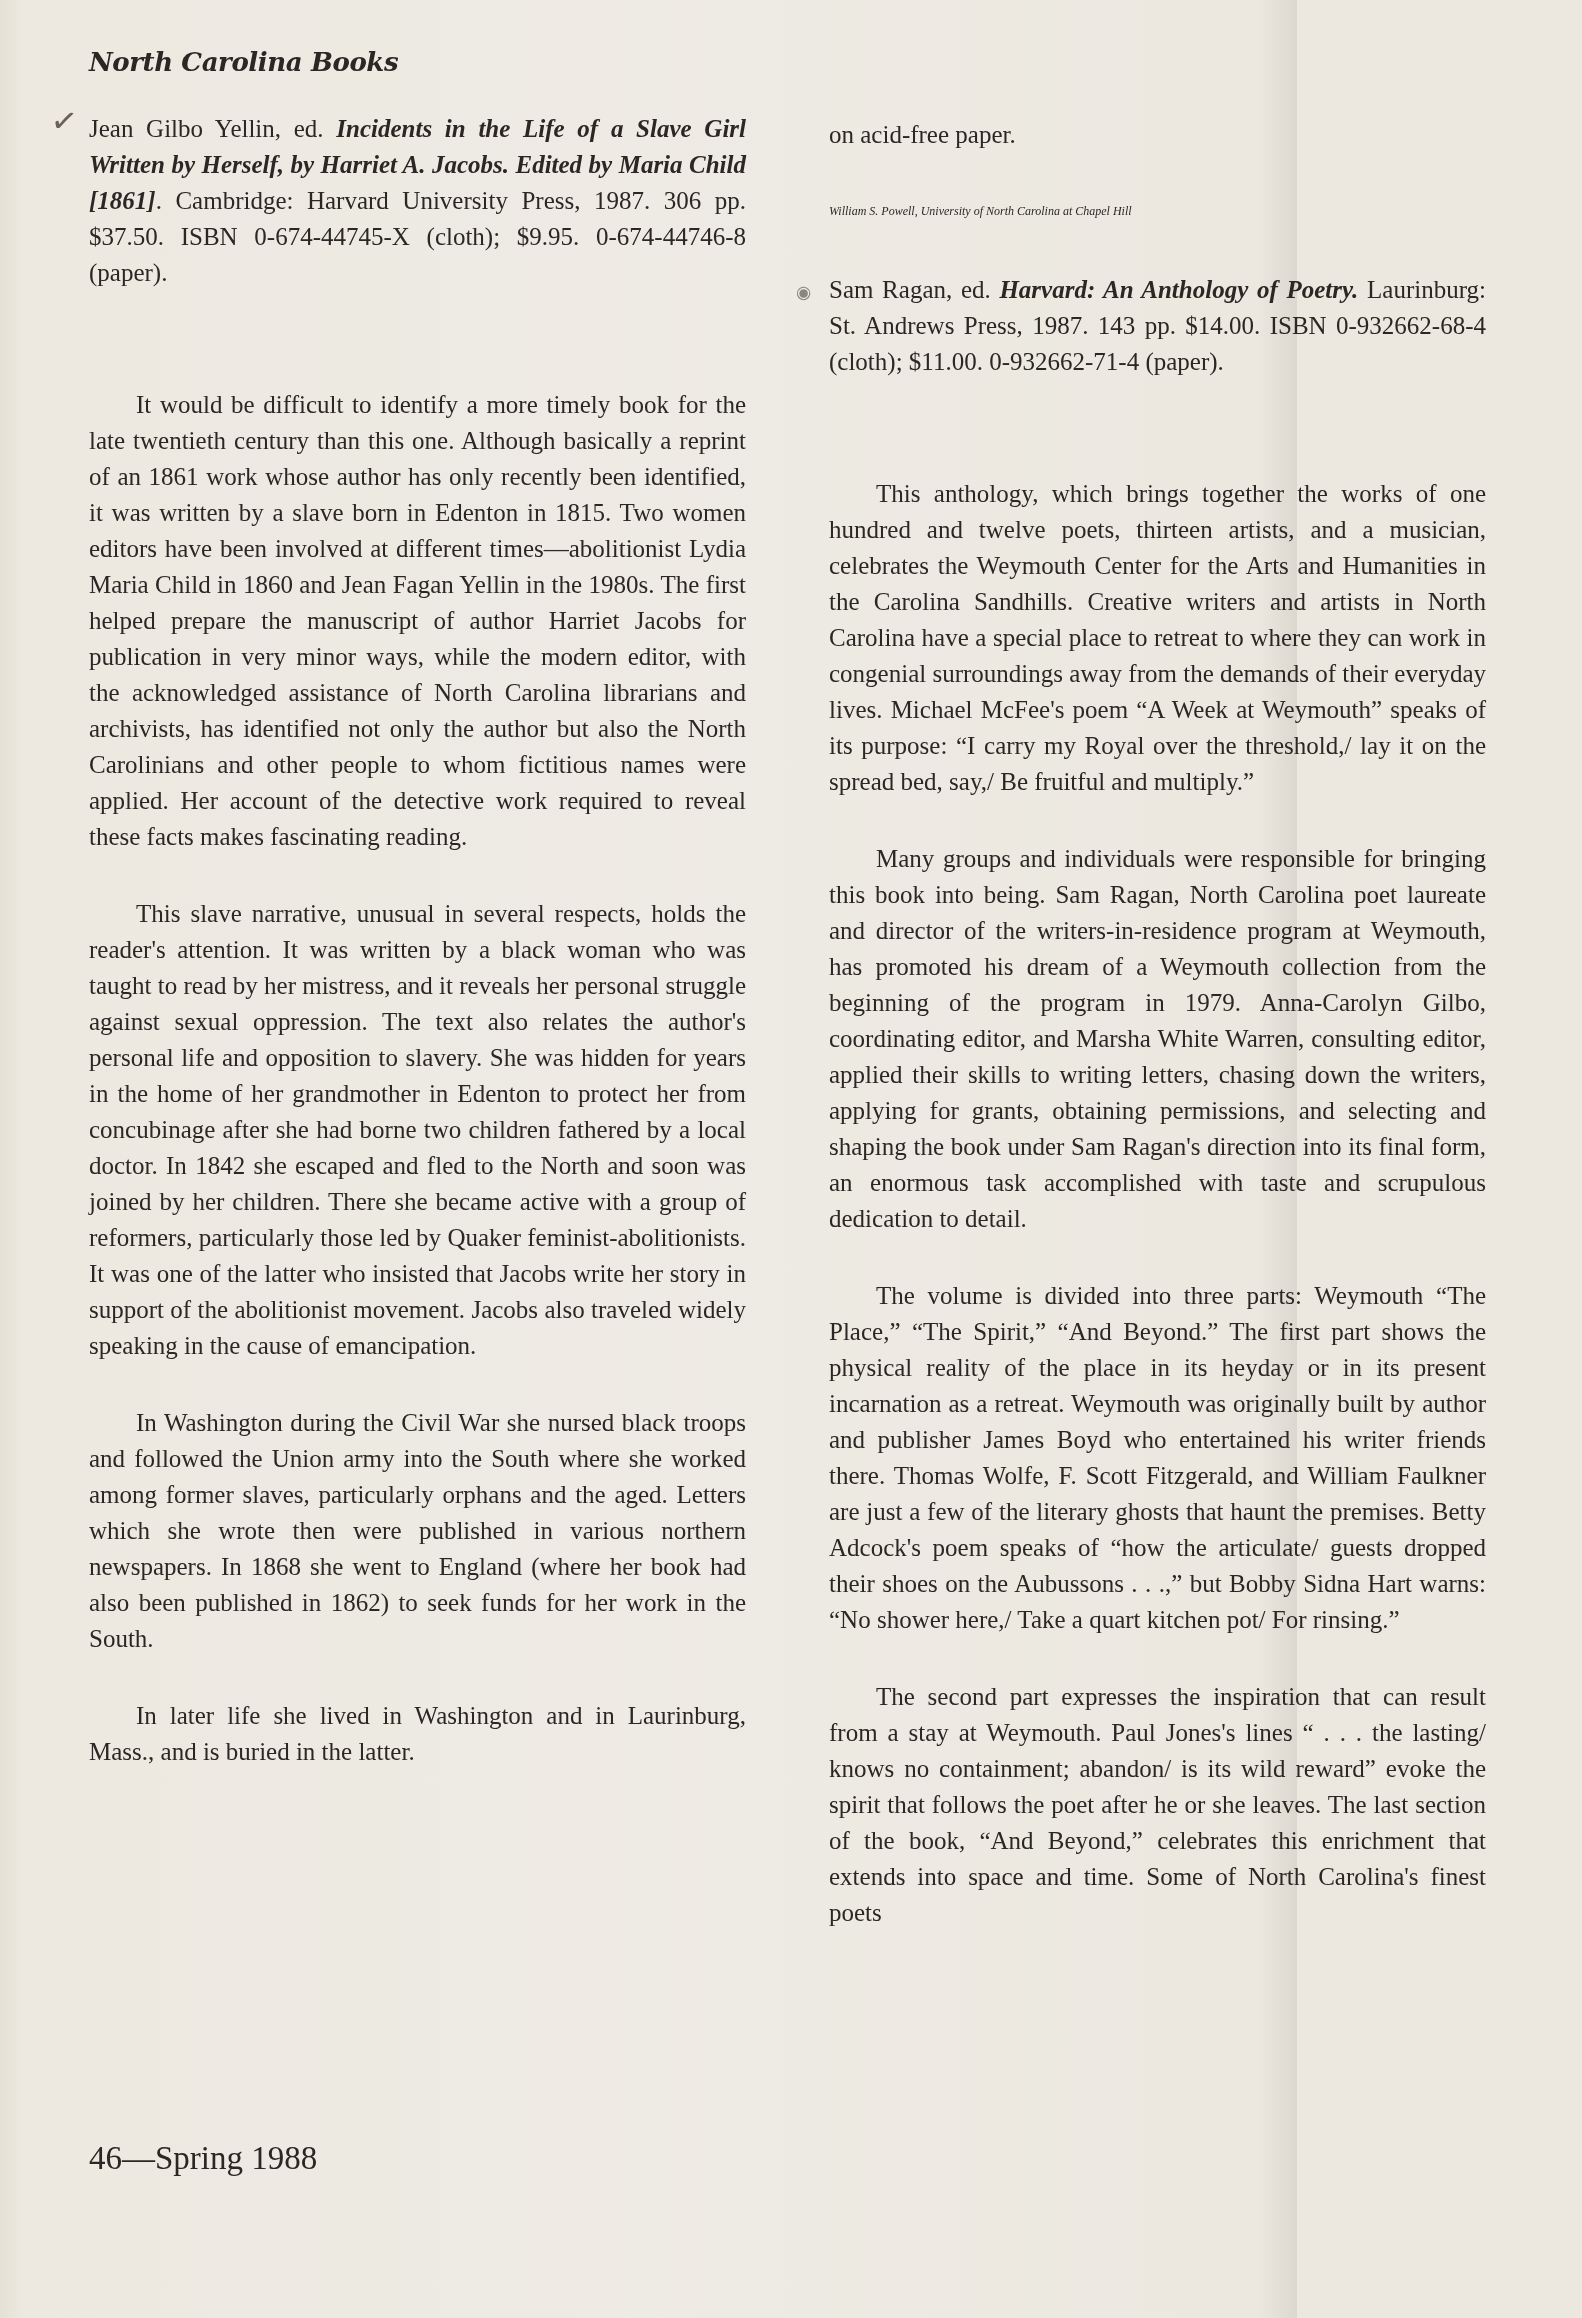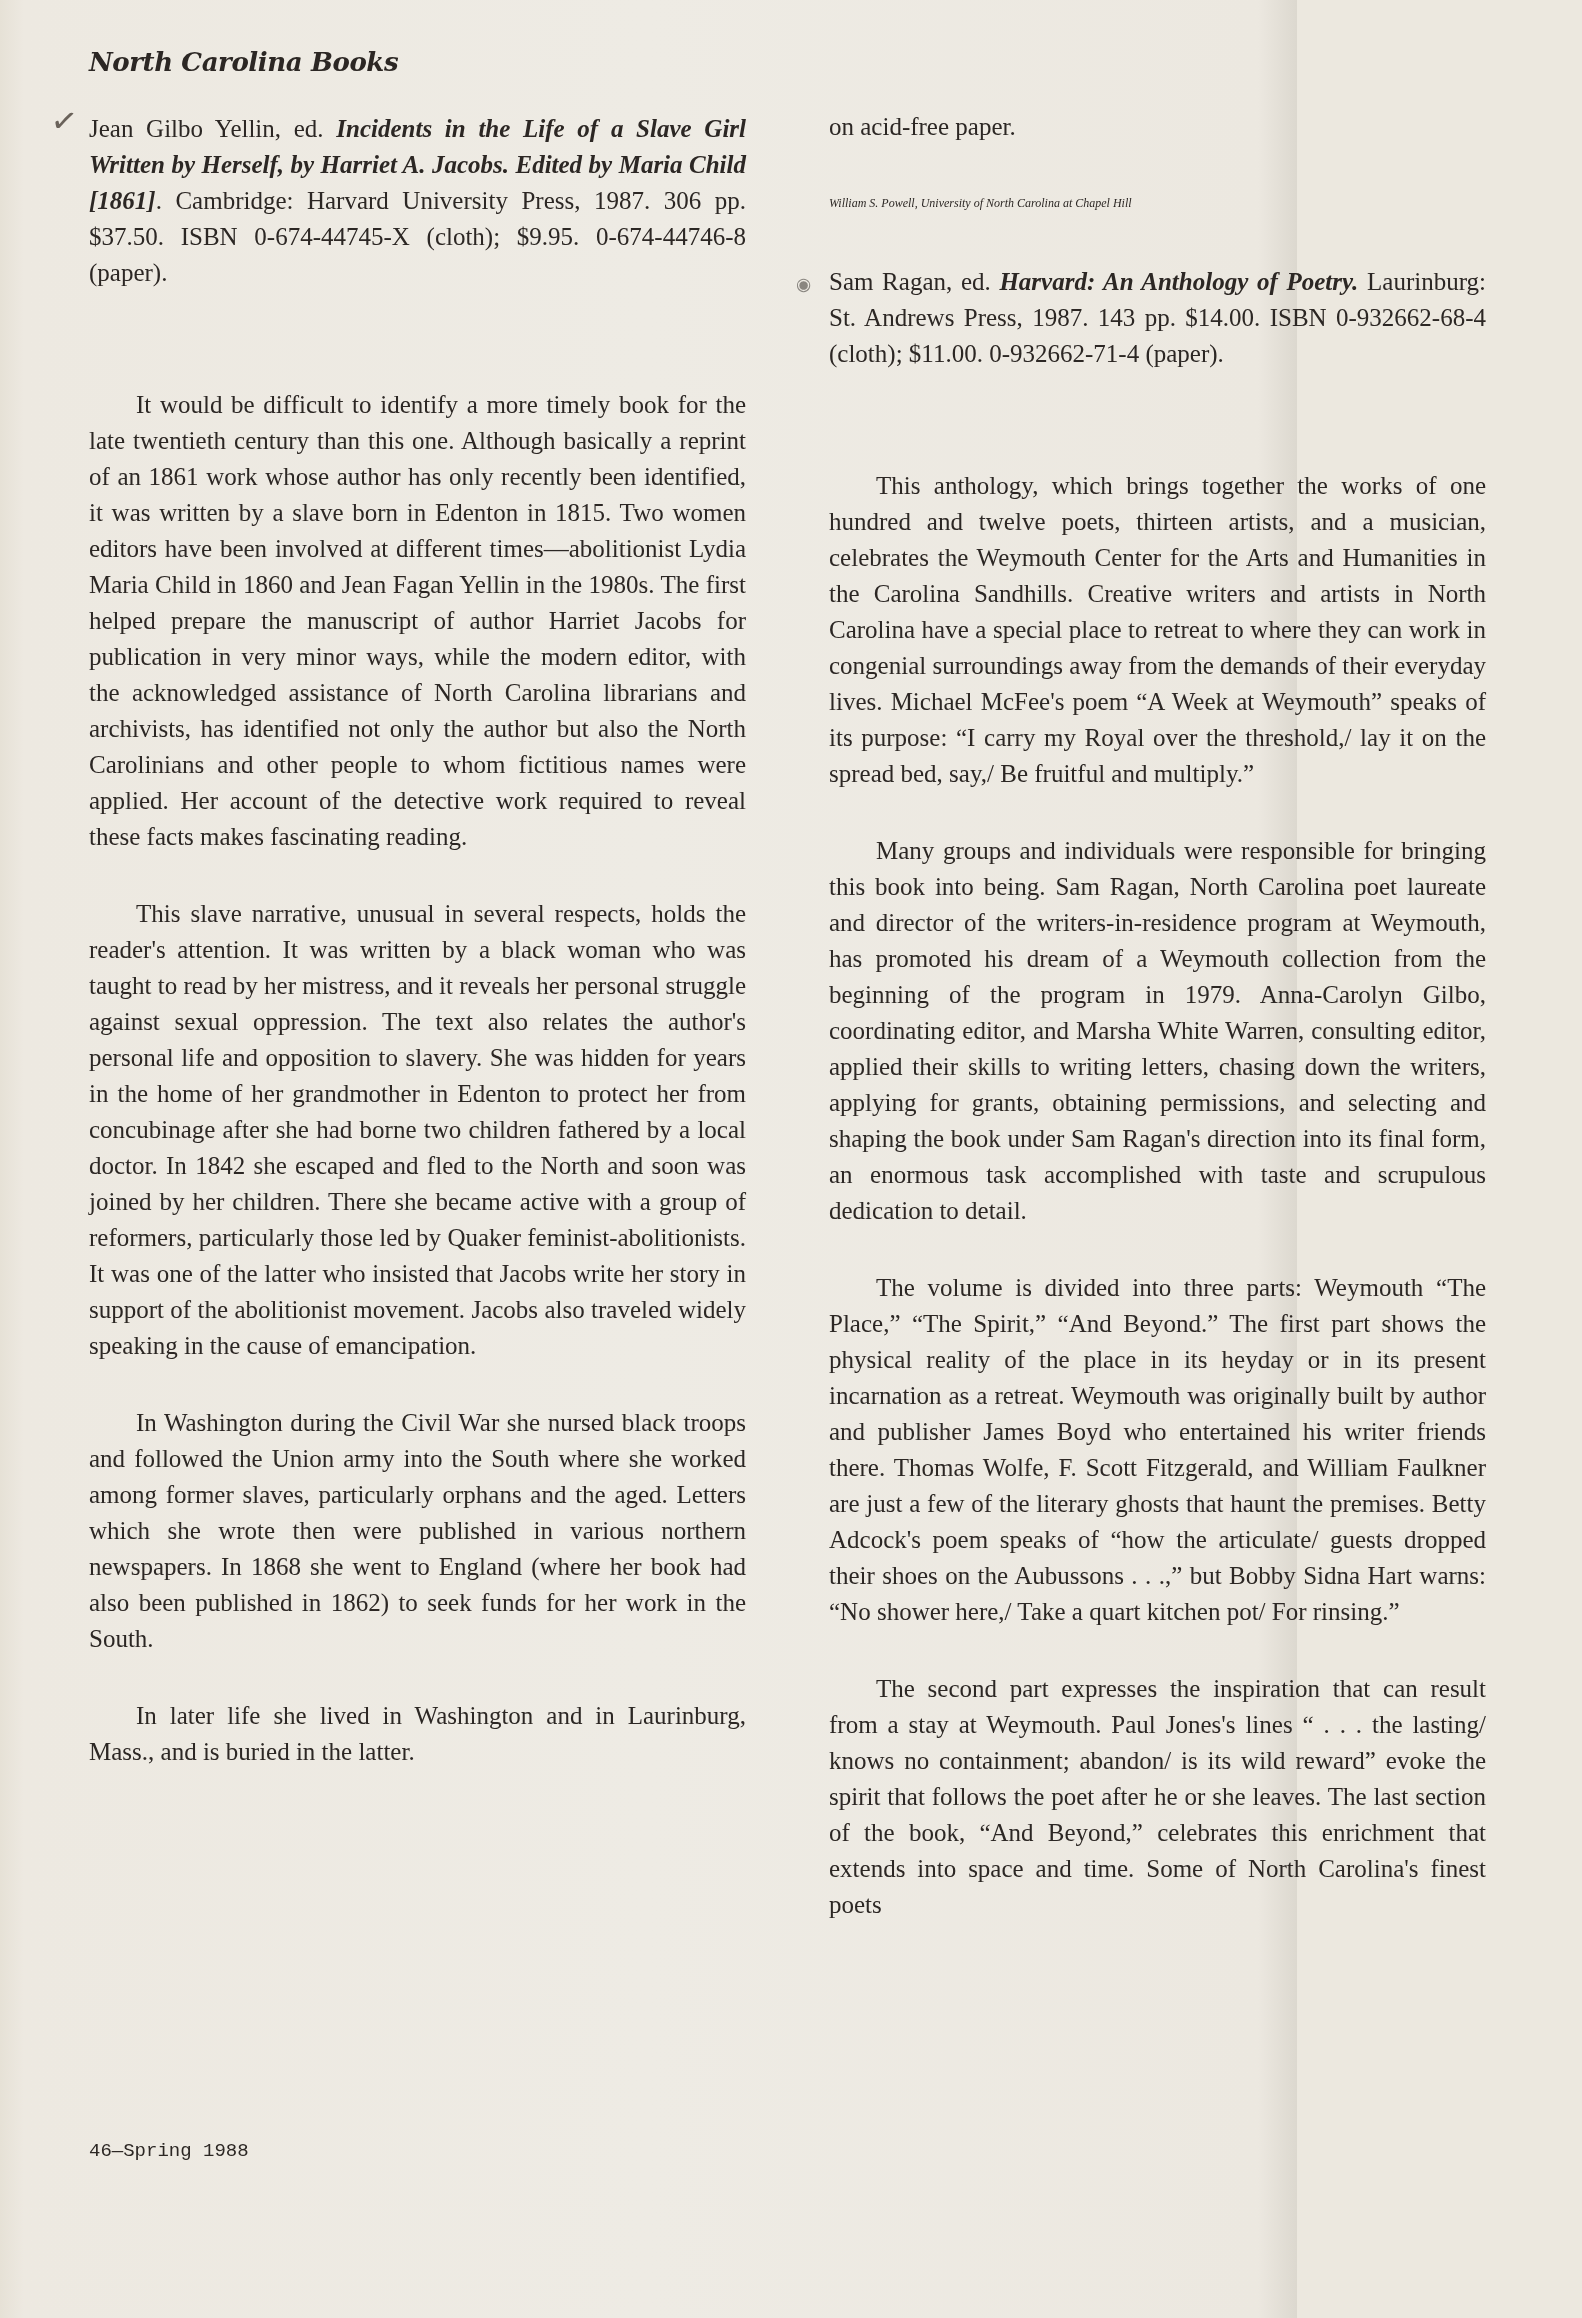--- a/index.html
+++ b/index.html
@@ -20,41 +20,41 @@
     font-style: italic; font-weight: bold; font-size: 26px;
     font-family: "DejaVu Serif", serif;
     letter-spacing: -0.4px;
   }
   .col {
     position: absolute; top: 111px; width: 657px;
     font-size: 25px; line-height: 36px;
     font-family: "Liberation Serif", serif;
   }
   .col.left { left: 89px; }
-  .col.right { left: 829px; top: 109px; width: 657px; }
+  .col.right { left: 829px; top: 117px; width: 657px; }
   .col p { margin: 0; text-align: justify; hyphens: none; }
   .col p.indent { text-indent: 47px; margin-top: 41px; }
   .citation { text-align: justify; position: relative; }
   .citation b.title { font-style: italic; font-weight: bold; }
   .gap-med { height: 55px; }
   .reviewer {
     font-style: italic; font-size: 12px; line-height: 24px;
     margin: 46px 0 49px 0;
   }
   .check-mark {
     position: absolute; left: -38px; top: -8px;
     font-size: 32px; color: #6a625a; transform: rotate(8deg);
   }
   .bullet-mark {
     position: absolute; left: -33px; top: 1.6px;
     font-size: 17.4px; color: #8a8680;
   }
   .footer {
     position: absolute; left: 89px; top: 2140px;
-    font-size: 19px; font-family: Liberation Mono, monospace;
+    font-size: 33px; font-family: Liberation Serif, serif;
   }
 </style>
 </head>
 <body>
 
 <div class="page">
 
   <div class="running-head">North Carolina Books</div>
 
   <div class="col left">

